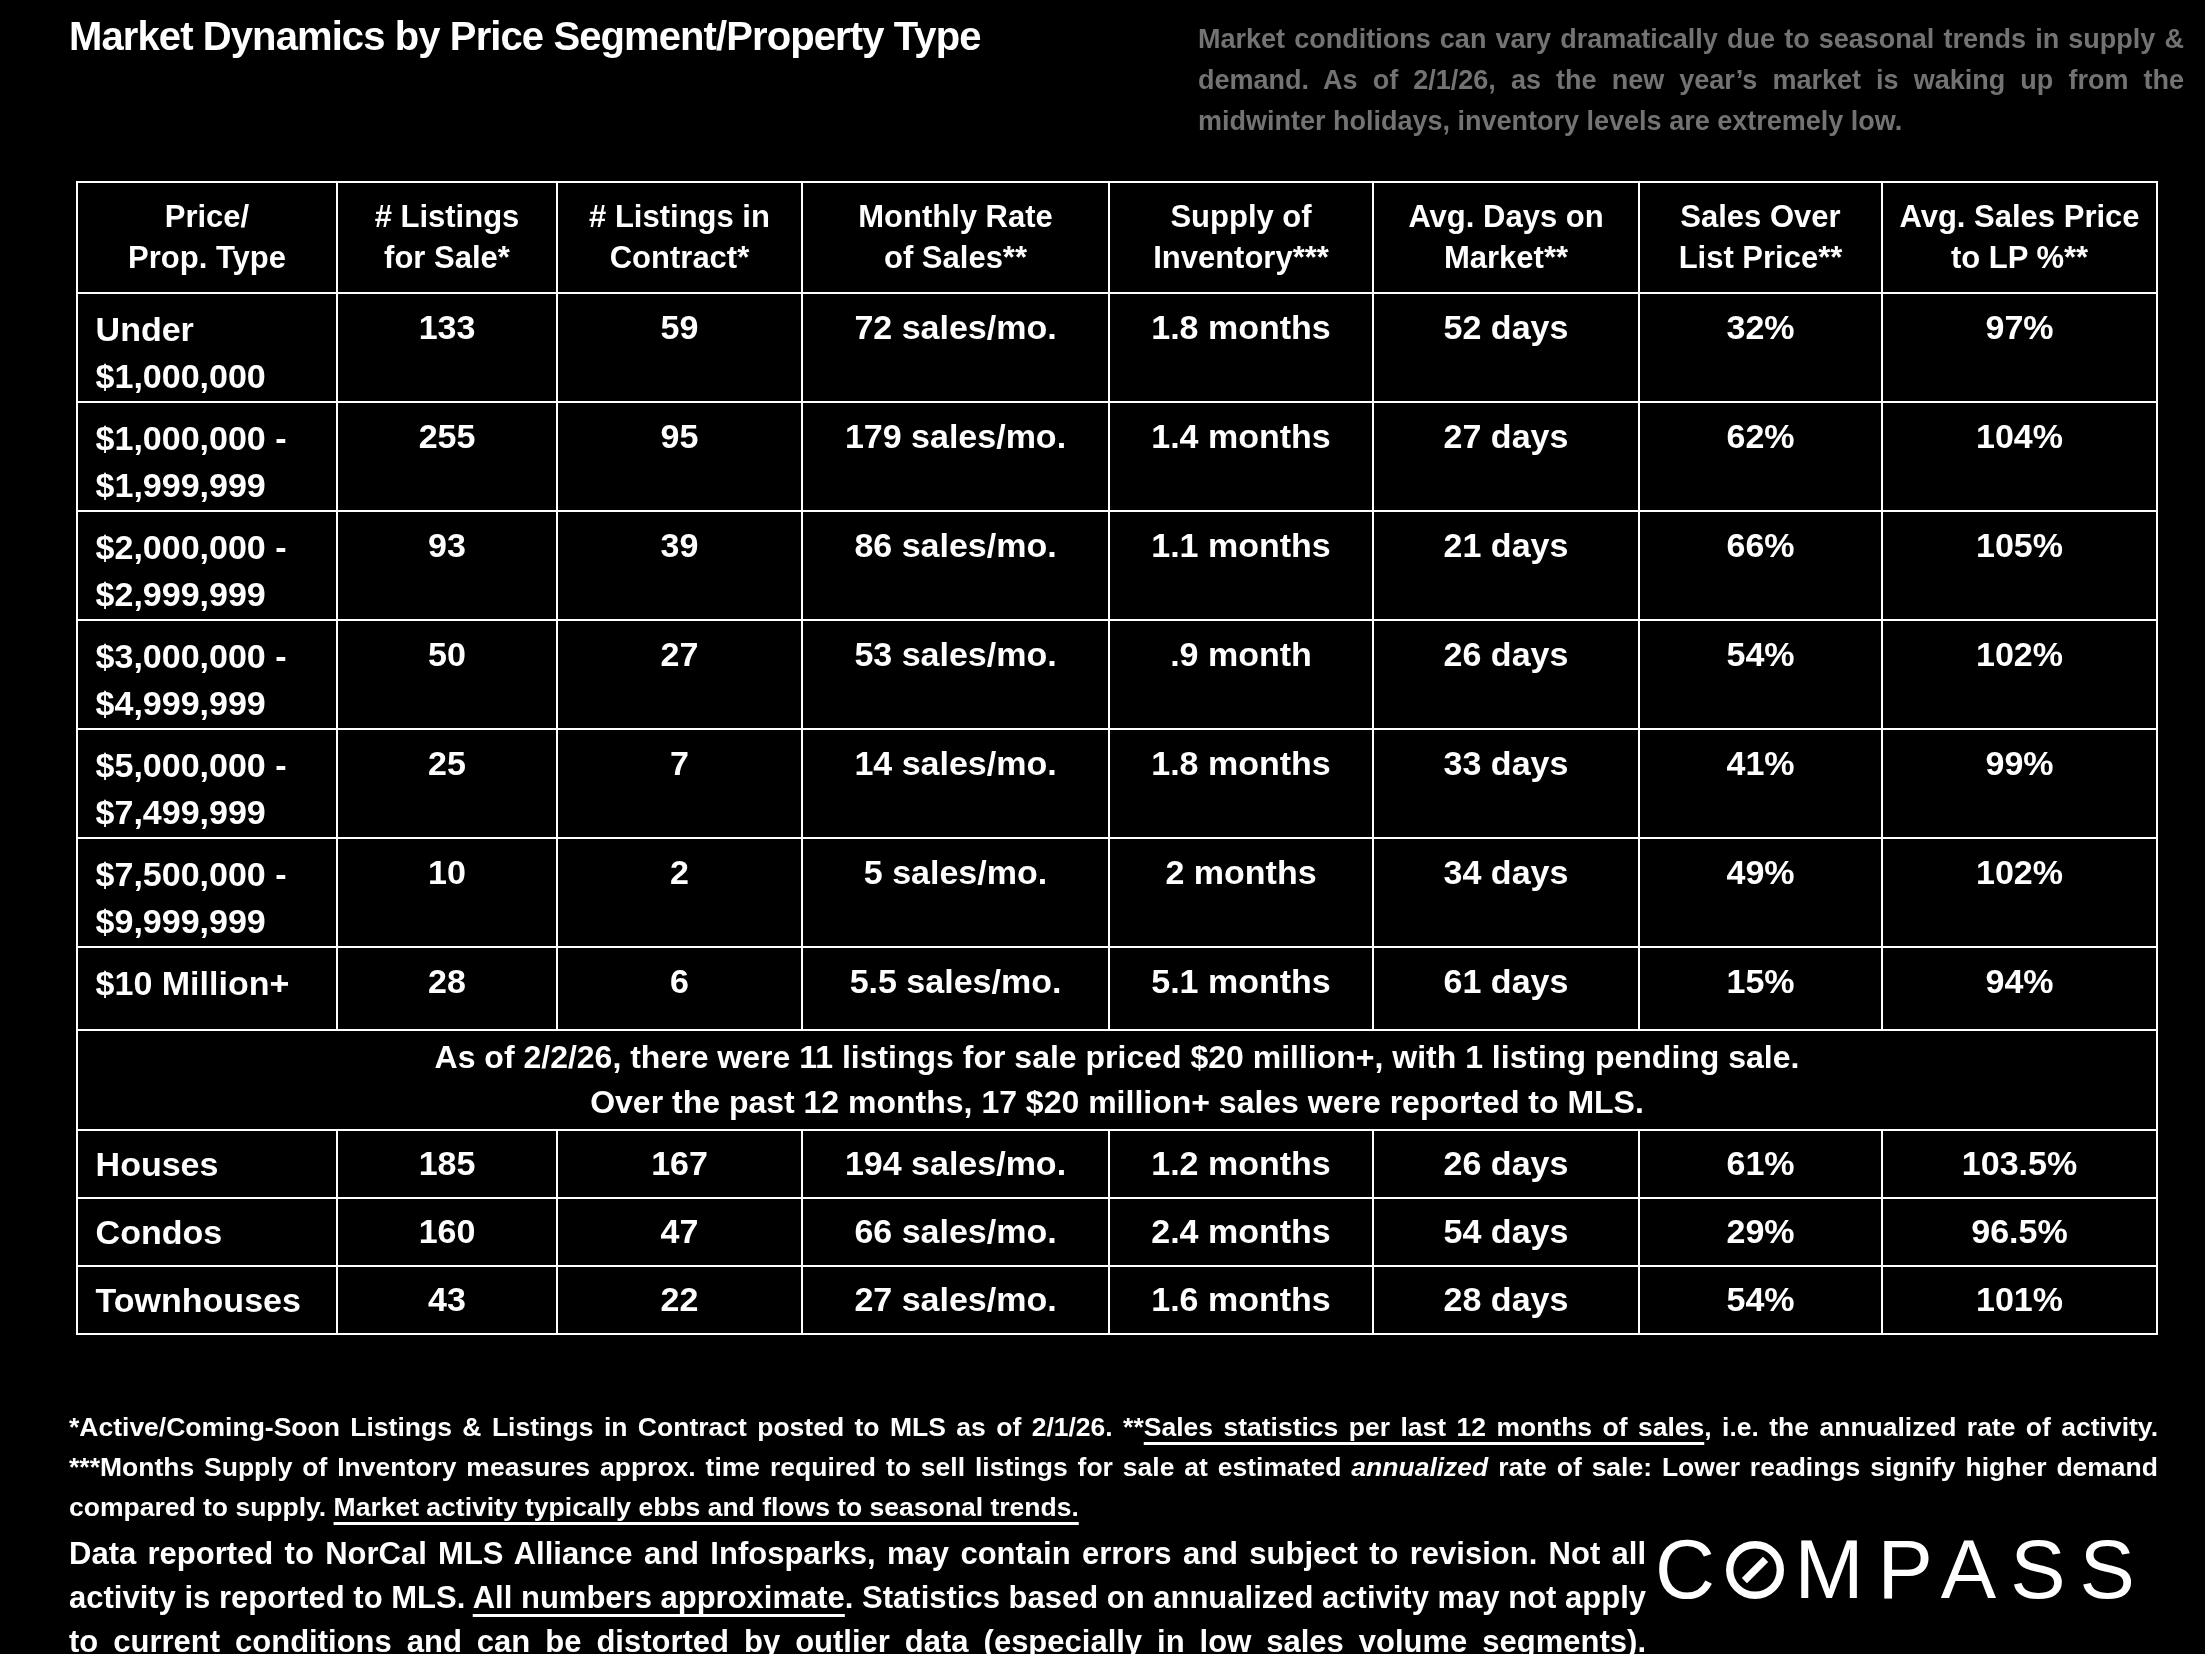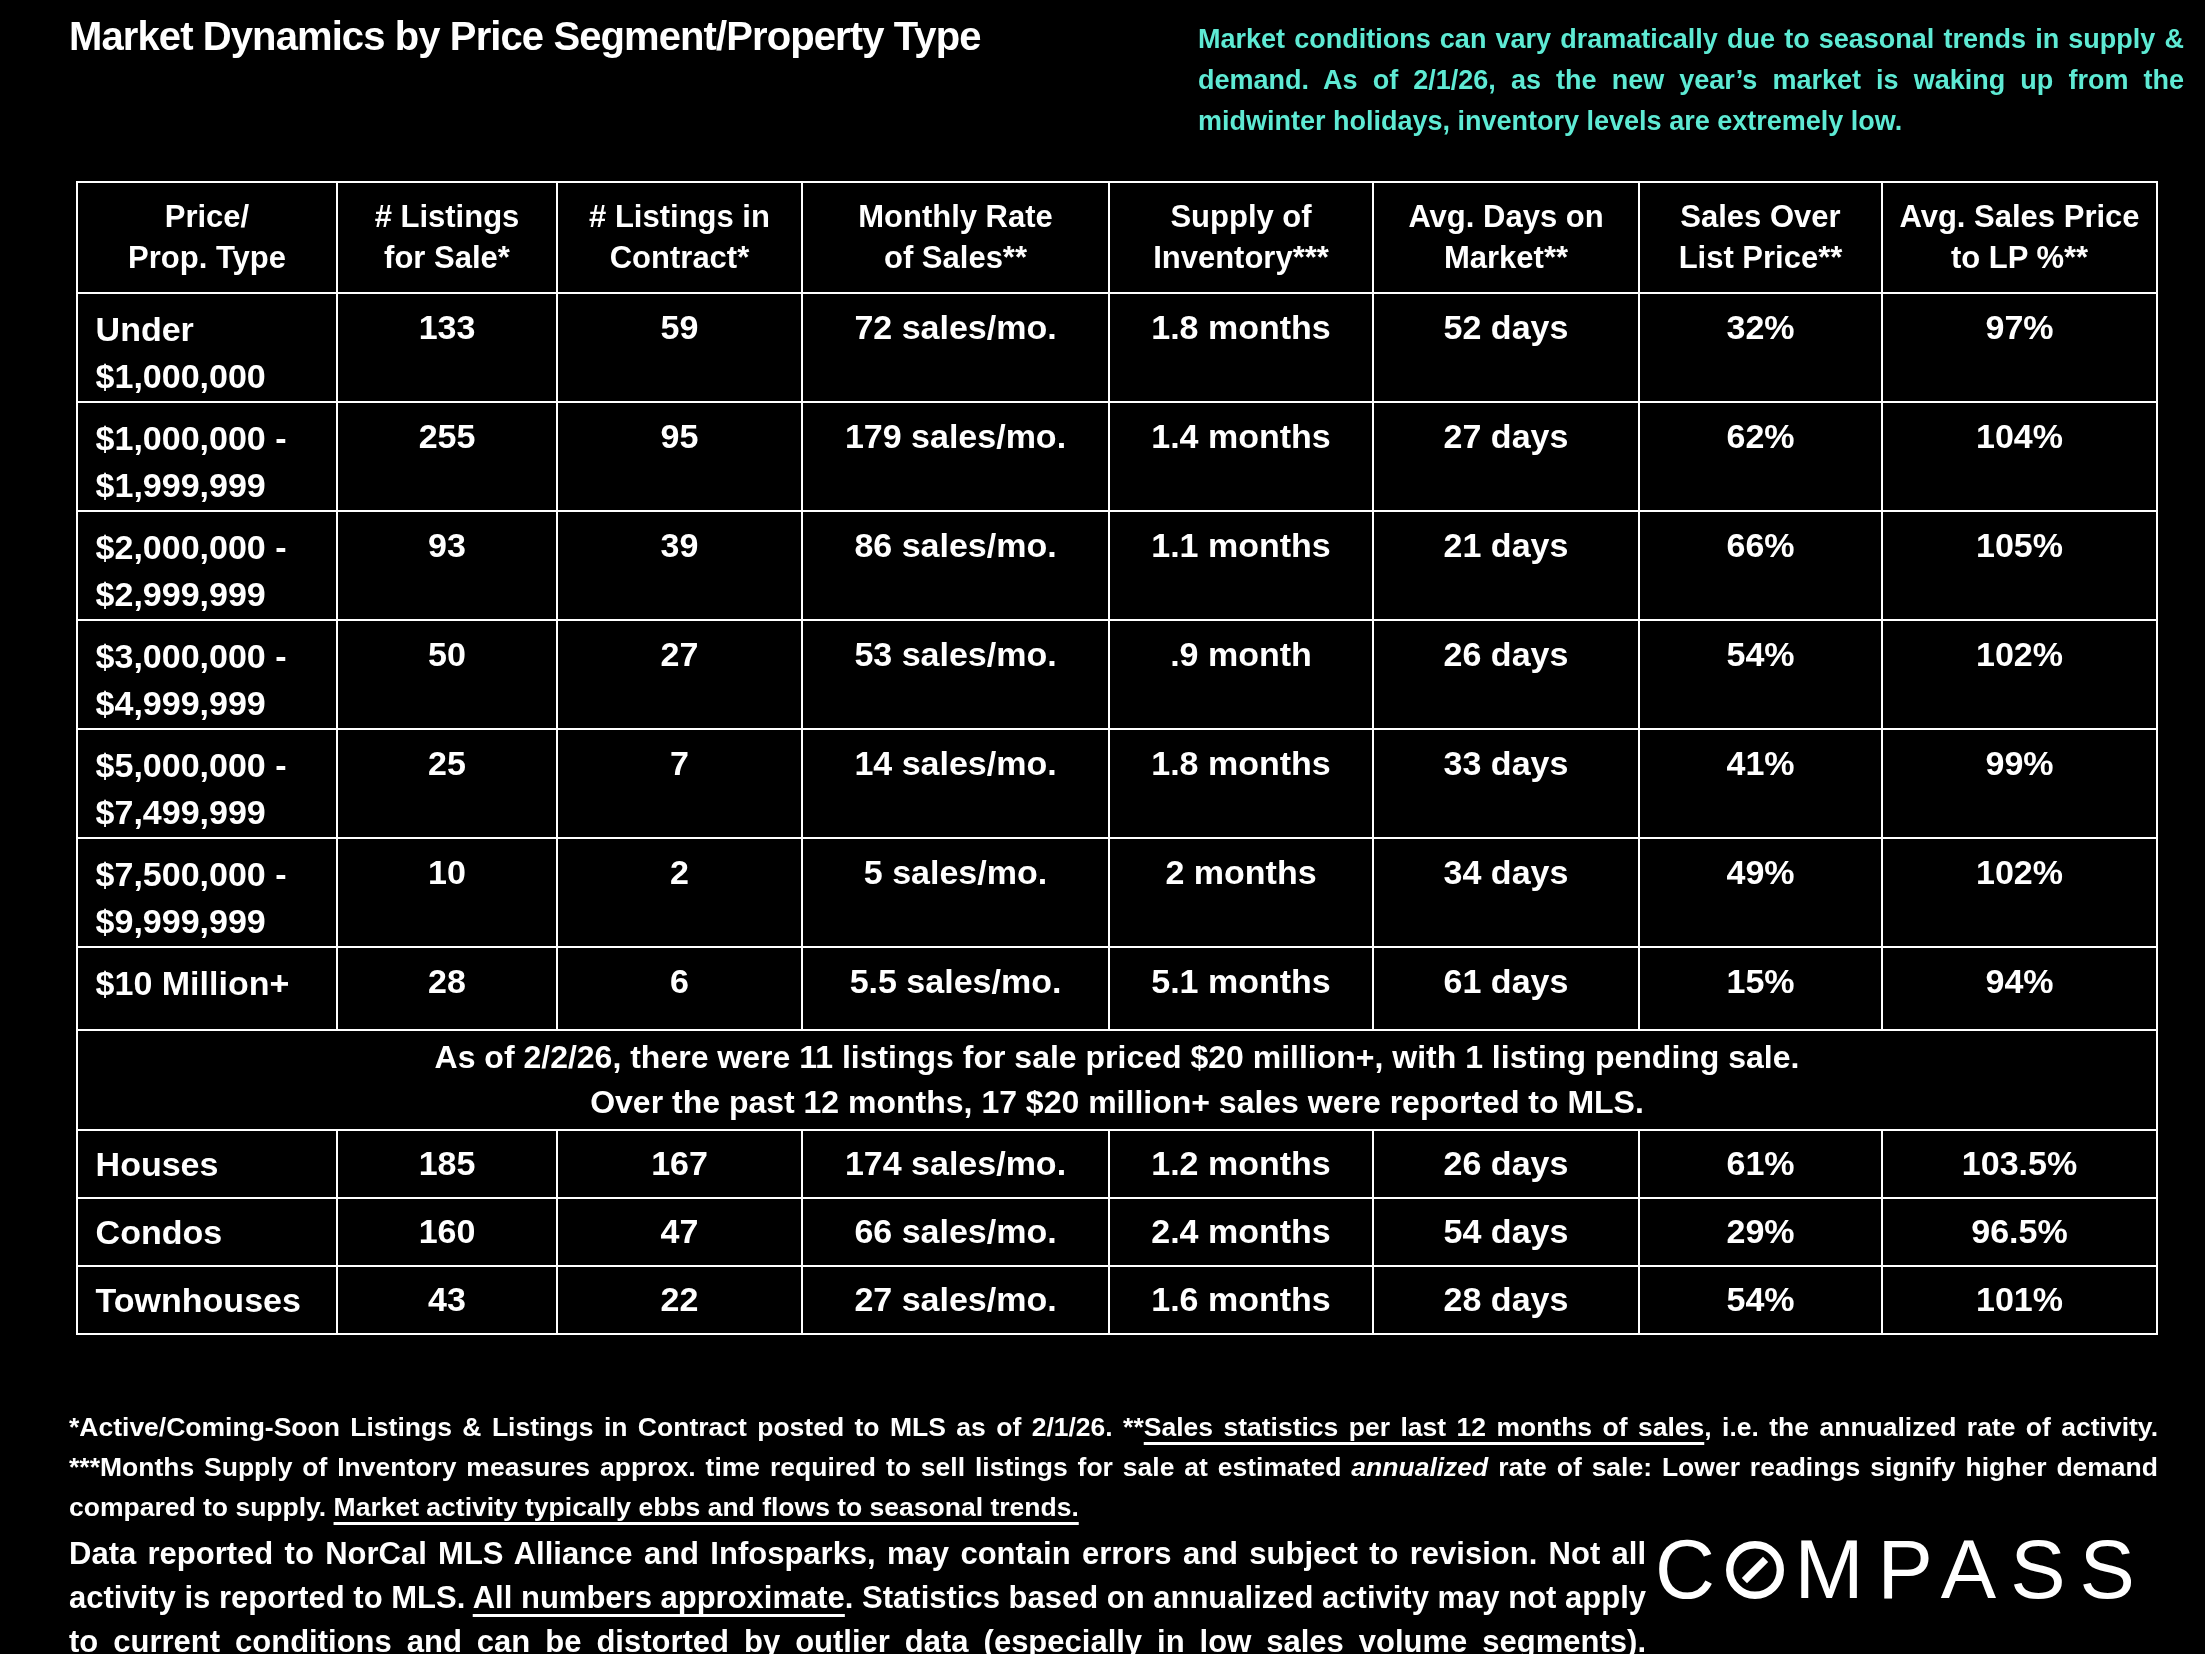--- a/index.html
+++ b/index.html
@@ -41,21 +41,21 @@
 </style>
 </head>
 <body>
 
 <div class="page">
 
   <div class="title-block">
     <h2 class="subtitle">Market Dynamics by Price Segment/Property Type</h2>
   </div>
 
-  <div class="market-note" id="market-note" style="color: #5eead4;">Market conditions can vary dramatically due to seasonal trends in supply &amp; demand. As of 2/1/26, as the new year’s market is waking up from the midwinter holidays, inventory levels are extremely low.</div>
+  <div class="market-note" id="market-note" style="color: #737373;">Market conditions can vary dramatically due to seasonal trends in supply &amp; demand. As of 2/1/26, as the new year’s market is waking up from the midwinter holidays, inventory levels are extremely low.</div>
 
   <table class="market">
     <colgroup>
       <col style="width:260px">
         <col style="width:220px">
         <col style="width:245px">
         <col style="width:307px">
       <col style="width:264px">
         <col style="width:266px">
         <col style="width:243px">
@@ -165,21 +165,21 @@
           <div>As of 2/2/26, there were 11 listings for sale priced $20 million+, with 1 listing pending sale.</div>
           <div>Over the past 12 months, 17 $20 million+ sales were reported to MLS.</div>
         </td>
       </tr>
     </tbody>
     <tbody id="property-rows">
         <tr class="prop-row">
           <th class="label-cell">Houses</th>
           <td class="num">185</td>
           <td class="num">167</td>
-          <td class="num">174 sales/mo.</td>
+          <td class="num">194 sales/mo.</td>
           <td class="num">1.2 months</td>
           <td class="num">26 days</td>
           <td class="num">61%</td>
           <td class="num">103.5%</td>
         </tr>
         <tr class="prop-row">
           <th class="label-cell">Condos</th>
           <td class="num">160</td>
           <td class="num">47</td>
           <td class="num">66 sales/mo.</td>

